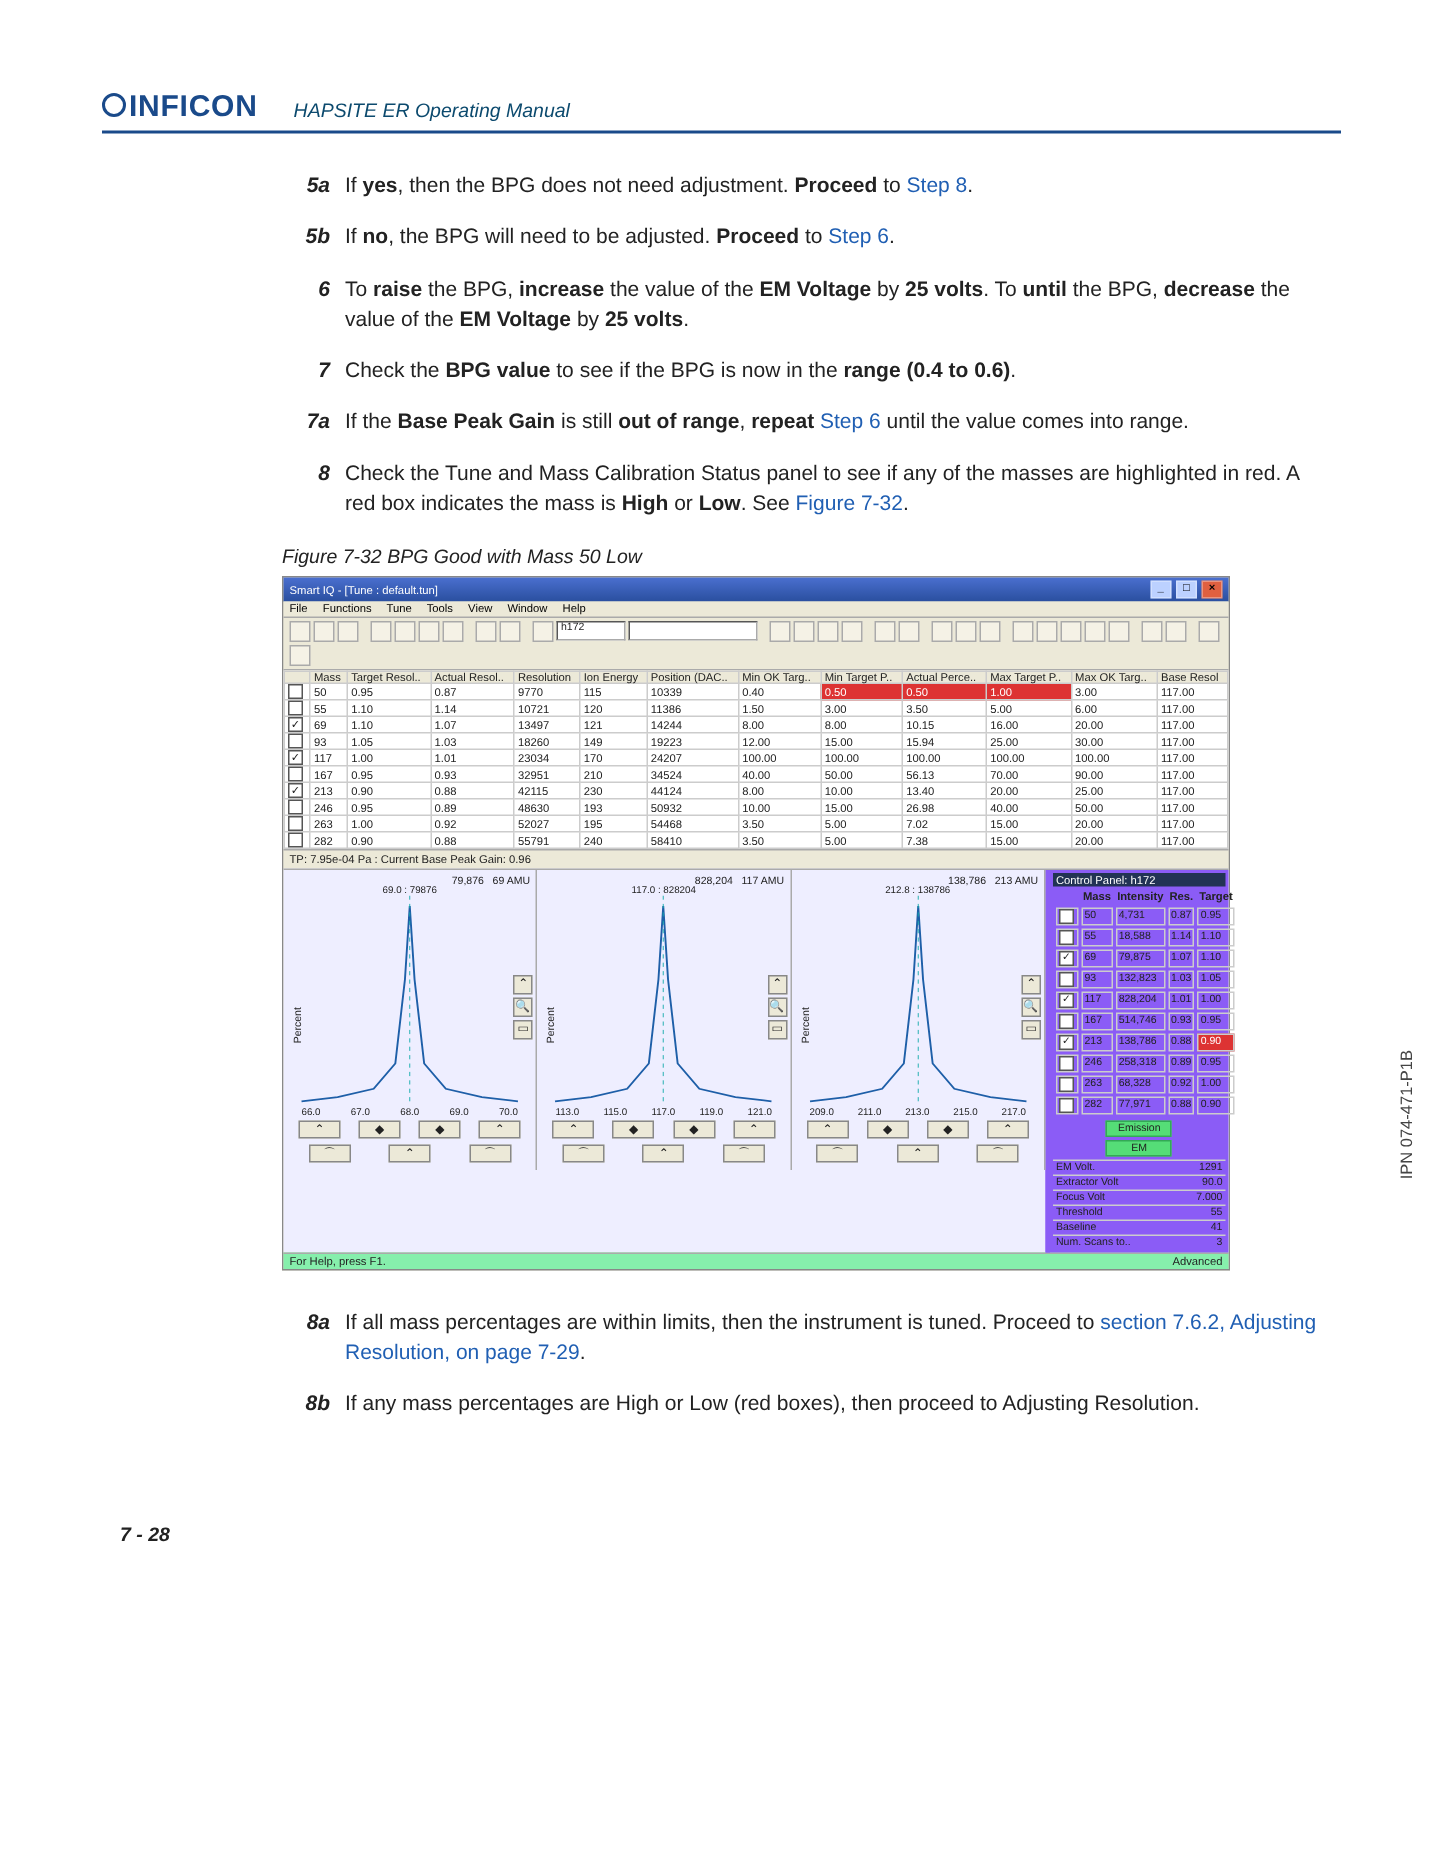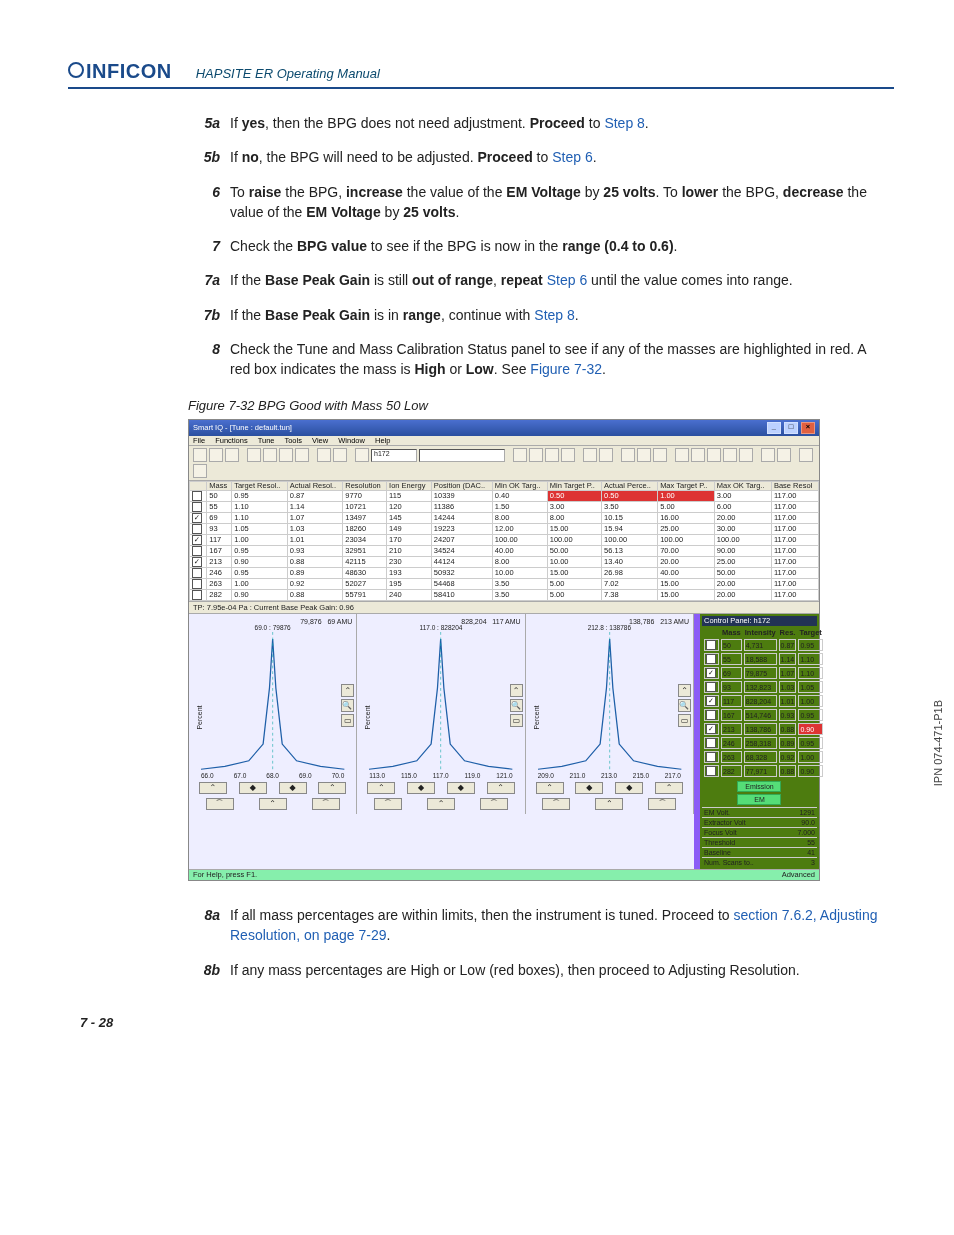--- a/index.html
+++ b/index.html
@@ -169,22 +169,22 @@
   .mini-plot {
     flex: 1;
     border-right: 1px solid #aaa;
     padding: 4px;
     position: relative;
     height: 200px;
     box-sizing: border-box;
   }
   .control-panel {
     width: 115px;
-    background: #4d7c0f;
-    border-left: 6px solid #8b5cf6;
+    background: #8b5cf6;
+    border-left: 3px solid #8b5cf6;
     padding: 2px;
   }
   .cp-title { background: #235; color: #fff; padding: 1px 2px; }
   .cp-table td { border: 1px solid #ccc; padding: 0 1px; font-size: 7px; }
   .cp-red { background: #d33; color: #fff; }
   .cp-btn {
     display: block;
     text-align: center;
     background: #55dd77;
     border: 1px solid #3a5;
@@ -276,37 +276,33 @@
       <div class="step-body">If <b>yes</b>, then the BPG does not need adjustment. <b>Proceed</b> to <span class="link">Step 8</span>.</div>
     </div>
 
     <div class="step">
       <div class="step-num">5b</div>
       <div class="step-body">If <b>no</b>, the BPG will need to be adjusted. <b>Proceed</b> to <span class="link">Step 6</span>.</div>
     </div>
 
     <div class="step">
       <div class="step-num">6</div>
-      <div class="step-body">To <b>raise</b> the BPG, <b>increase</b> the value of the <b>EM Voltage</b> by <b>25 volts</b>. To <b>lower</b> the BPG, <b>decrease</b> the value of the <b>EM Voltage</b> by <b>25 volts</b>.</div>
+      <div class="step-body">To <b>raise</b> the BPG, <b>increase</b> the value of the <b>EM Voltage</b> by <b>25 volts</b>. To <b>until</b> the BPG, <b>decrease</b> the value of the <b>EM Voltage</b> by <b>25 volts</b>.</div>
     </div>
 
     <div class="step">
       <div class="step-num">7</div>
       <div class="step-body">Check the <b>BPG value</b> to see if the BPG is now in the <b>range (0.4 to 0.6)</b>.</div>
     </div>
 
     <div class="step">
       <div class="step-num">7a</div>
       <div class="step-body">If the <b>Base Peak Gain</b> is still <b>out of range</b>, <b>repeat</b> <span class="link">Step 6</span> until the value comes into range.</div>
     </div>
 
-    <div class="step">
-      <div class="step-num">7b</div>
-      <div class="step-body">If the <b>Base Peak Gain</b> is in <b>range</b>, continue with <span class="link">Step 8</span>.</div>
-    </div>
 
     <div class="step">
       <div class="step-num">8</div>
       <div class="step-body">Check the Tune and Mass Calibration Status panel to see if any of the masses are highlighted in red. A red box indicates the mass is <b>High</b> or <b>Low</b>. See <span class="link">Figure 7-32</span>.</div>
     </div>
 
     <div class="fig-caption">Figure 7-32  BPG Good with Mass 50 Low</div>
 
     <div class="screenshot">
       <div class="titlebar">
@@ -416,21 +412,21 @@
               <td>5.00</td>
               <td>6.00</td>
               <td>117.00</td>
             </tr>
             <tr>
               <td><span class="chk">✓</span></td>
               <td>69</td>
               <td>1.10</td>
               <td>1.07</td>
               <td>13497</td>
-              <td>145</td>
+              <td>121</td>
               <td>14244</td>
               <td>8.00</td>
               <td>8.00</td>
               <td>10.15</td>
               <td>16.00</td>
               <td>20.00</td>
               <td>117.00</td>
             </tr>
             <tr>
               <td><span class="chk"></span></td>

